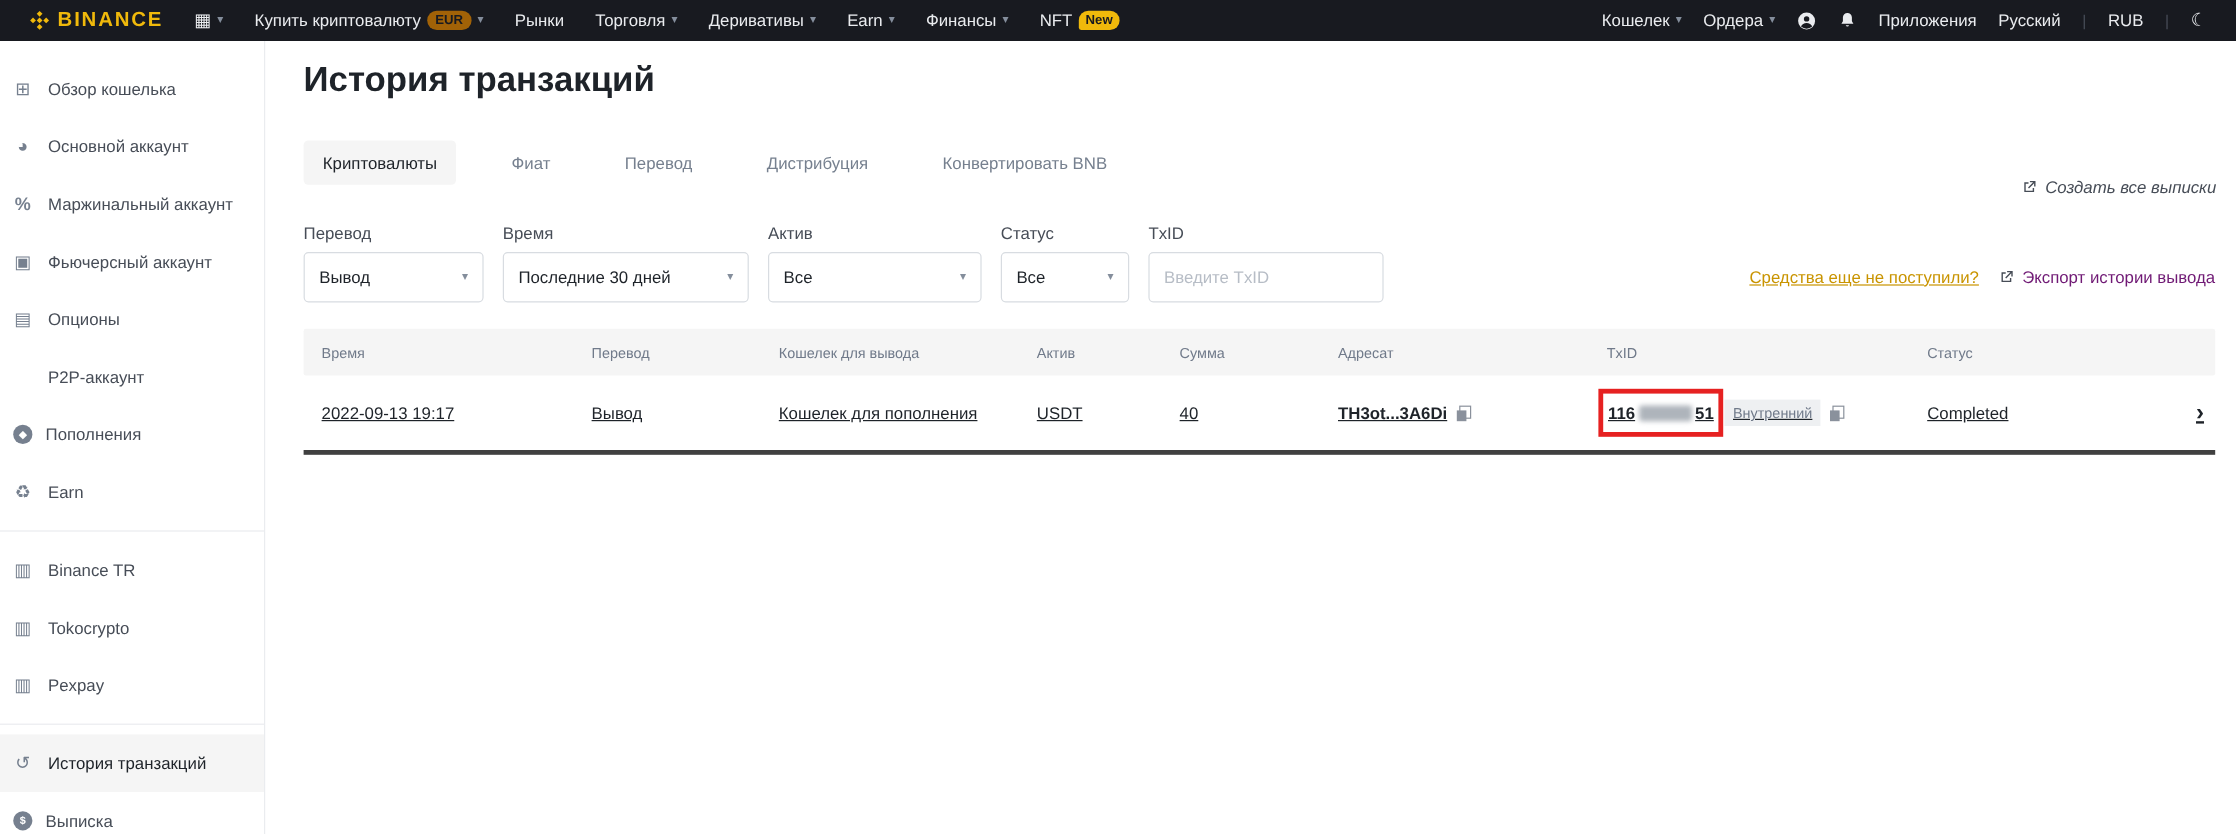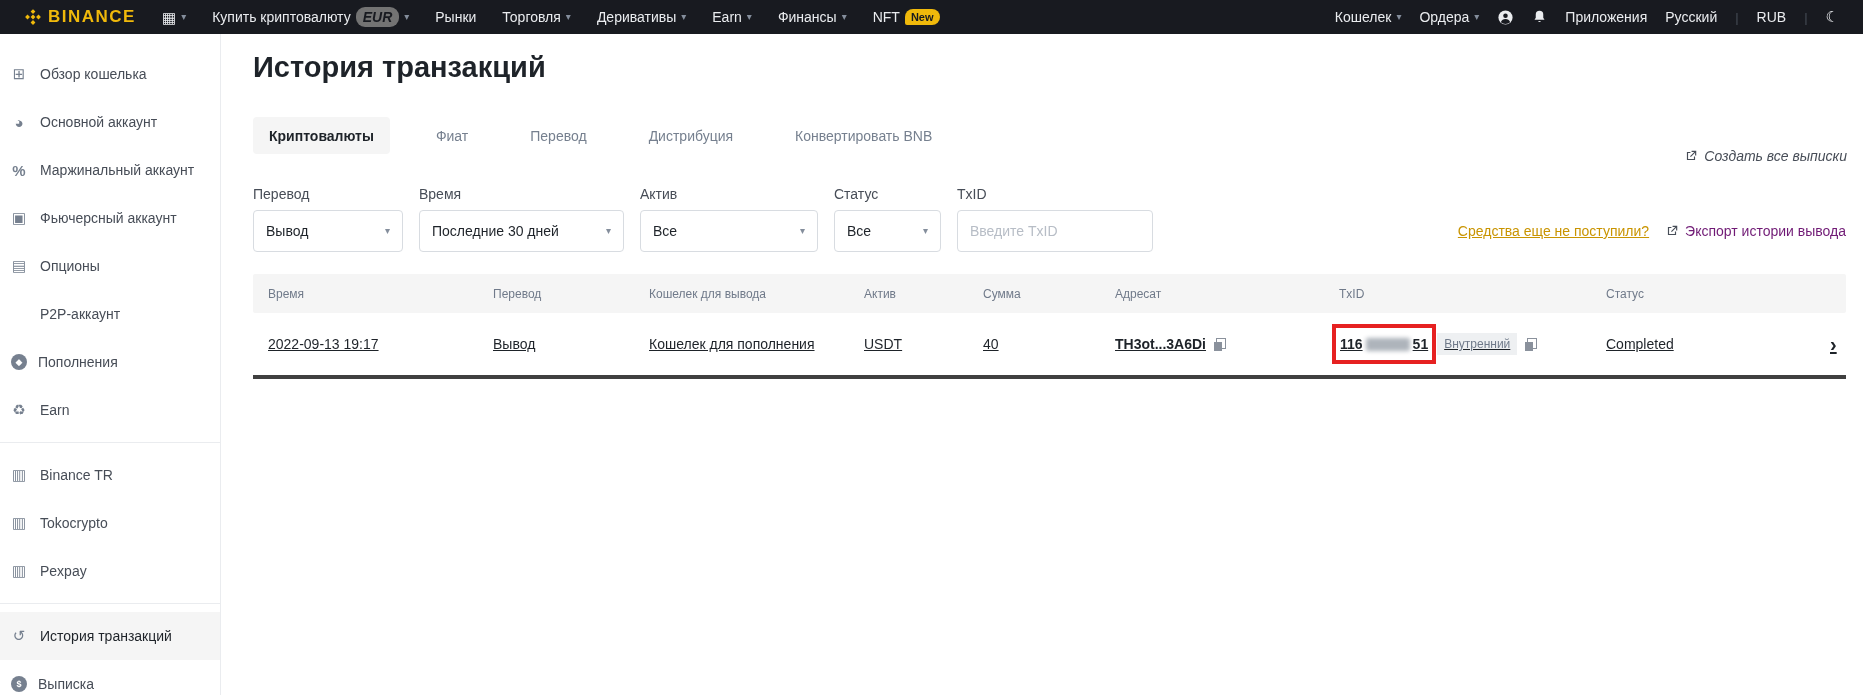--- a/index.html
+++ b/index.html
@@ -7,22 +7,22 @@
     font-family:"Liberation Sans","DejaVu Sans",sans-serif; }
 
   
   .navbar { position:fixed; top:0; left:0; width:1863px; height:34px; background:#181a20;
     display:flex; align-items:center; padding:0 24px; color:#eaecef; font-size:14px; z-index:20; }
   .nav-left { display:flex; align-items:center; gap:26px; }
   .brand { display:flex; align-items:center; gap:6px; cursor:pointer; }
   .brand-text { color:#f0b90b; font-weight:bold; font-size:17px; letter-spacing:1.5px; }
   .nav-item { display:flex; align-items:center; gap:5px; cursor:pointer; white-space:nowrap; }
   .caret { color:#848e9c; font-size:10px; line-height:1; }
-  .badge-eur { background:#737373; color:#181a20; font-size:14px; font-weight:bold;
-    padding:2px 7px; border-radius:9px;font-style:italic; }
+  .badge-eur { background:#a16207; color:#181a20; font-size:11px; font-weight:bold;
+    padding:2px 7px; border-radius:9px; }
   .badge-new { background:#f0b90b; color:#181a20; font-size:11px; font-weight:bold;
     padding:2px 6px; border-radius:8px 8px 8px 2px; }
   .grid-icon { color:#eaecef; font-size:15px; line-height:1; }
   .nav-right { margin-left:auto; display:flex; align-items:center; gap:18px; }
   .nav-sep { color:#474d57; font-size:13px; }
   .moon { font-size:15px; color:#eaecef; }
 
   
   .sidebar { position:fixed; top:34px; left:0; width:221px; height:661px; background:#fff;
     border-right:1px solid #eaecef; padding-top:16px; z-index:10; }
@@ -38,21 +38,21 @@
 
   
   .main { margin-left:221px; padding:0 17px 0 32px; position:relative; width:1642px; }
   .page-title { margin-top:48px; font-size:29px; font-weight:bold; color:#1e2329; line-height:38px; }
   .create-statements { position:absolute; top:100px; right:16px; display:flex; align-items:center;
     gap:6px; font-size:14px; color:#474d57; cursor:pointer;font-style:italic; }
 
   .tabs { display:flex; align-items:center; gap:30px; margin-top:31px; }
   .tab { font-size:14px; color:#76808f; padding:0 16px; height:37px; display:flex;
     align-items:center; border-radius:4px; cursor:pointer; white-space:nowrap; }
-  .tab.active { background:#f5f5f5; color:#1e2329; font-weight:bold; }
+  .tab.active { background:#f5f5f5; color:#1e2329; font-weight:normal; }
 
   .filters { display:flex; margin-top:32px; gap:16px; }
   .fgroup { display:flex; flex-direction:column; }
   .flabel { font-size:14px; color:#474d57; margin-bottom:8px; }
   .fbox { height:42px; border:1px solid #d8dce1; border-radius:4px; display:flex;
     align-items:center; justify-content:space-between; padding:0 12px; font-size:14px;
     color:#1e2329; cursor:pointer; background:#fff; }
   .w150{width:150px} .w170{width:205px} .w178{width:178px} .w107{width:107px}
   .txt { height:42px; width:196px; border:1px solid #d8dce1; border-radius:4px; padding:16px 12px;
     font-size:14px; color:#4c1d95; outline:none; font-family:inherit; }

